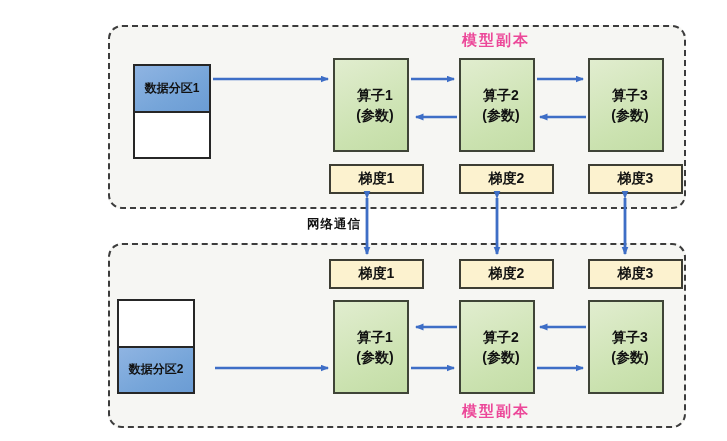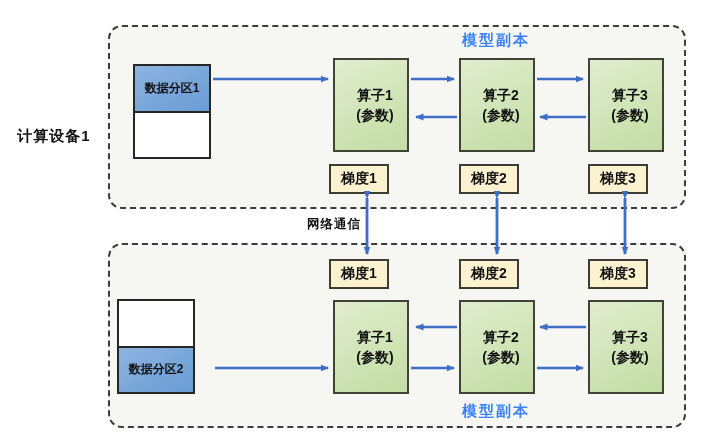--- a/index.html
+++ b/index.html
@@ -10,36 +10,36 @@
   }
   .device-box{
     position:absolute;background:#f6f6f3;
     border:2px dashed #3c3c3c;border-radius:14px;
   }
   .side-label{
     position:absolute;font-size:15px;font-weight:bold;color:#111;
     width:96px;text-align:center;letter-spacing:1px;
   }
   .replica-label{
-    position:absolute;font-size:15px;font-weight:bold;color:#3b82f6;
+    position:absolute;font-size:15px;font-weight:bold;color:#ec4899;
     width:140px;text-align:center;letter-spacing:2px;
   }
   .net-label{
     position:absolute;font-size:12.5px;font-weight:bold;color:#111;
     letter-spacing:1px;
   }
   .op-box{
     position:absolute;width:76px;height:94px;box-sizing:border-box;
     background:linear-gradient(155deg,#e1edcf 0%,#cbe2b0 70%,#c3dda6 100%);
     border:2px solid #3f4437;
     display:flex;flex-direction:column;align-items:center;justify-content:center;
     font-size:14px;font-weight:bold;line-height:1.45;text-align:center;padding-left:8px;
   }
   .grad-box{
-    position:absolute;width:60px;height:30px;box-sizing:border-box;
+    position:absolute;width:95px;height:30px;box-sizing:border-box;
     background:#fcf2cf;border:2px solid #3d3d33;
     display:flex;align-items:center;justify-content:center;
     font-size:14px;font-weight:bold;
   }
   .partition{
     position:absolute;width:78px;height:95px;box-sizing:border-box;
     border:2px solid #262626;background:#fff;
     display:flex;flex-direction:column;
   }
   .p-cell{
@@ -51,21 +51,20 @@
   svg.arrows{position:absolute;left:0;top:0;pointer-events:none;}
 </style>
 </head>
 <body>
 
 <div id="canvas">
 
   <div class="device-box" style="left:108px;top:25px;width:574px;height:180px;"></div>
   <div class="device-box" style="left:108px;top:243px;width:574px;height:181px;"></div>
 
-  <div class="side-label" style="left:6px;top:127px;">计算设备1</div>
 
   <div class="replica-label" style="left:426px;top:31px;">模型副本</div>
   <div class="replica-label" style="left:426px;top:402px;">模型副本</div>
 
   <div class="net-label" style="left:307px;top:216px;">网络通信</div>
 
   <div class="partition" style="left:133px;top:64px;">
     <div class="p-cell top p-filled">
       <span>数据分区1</span>
     </div>

